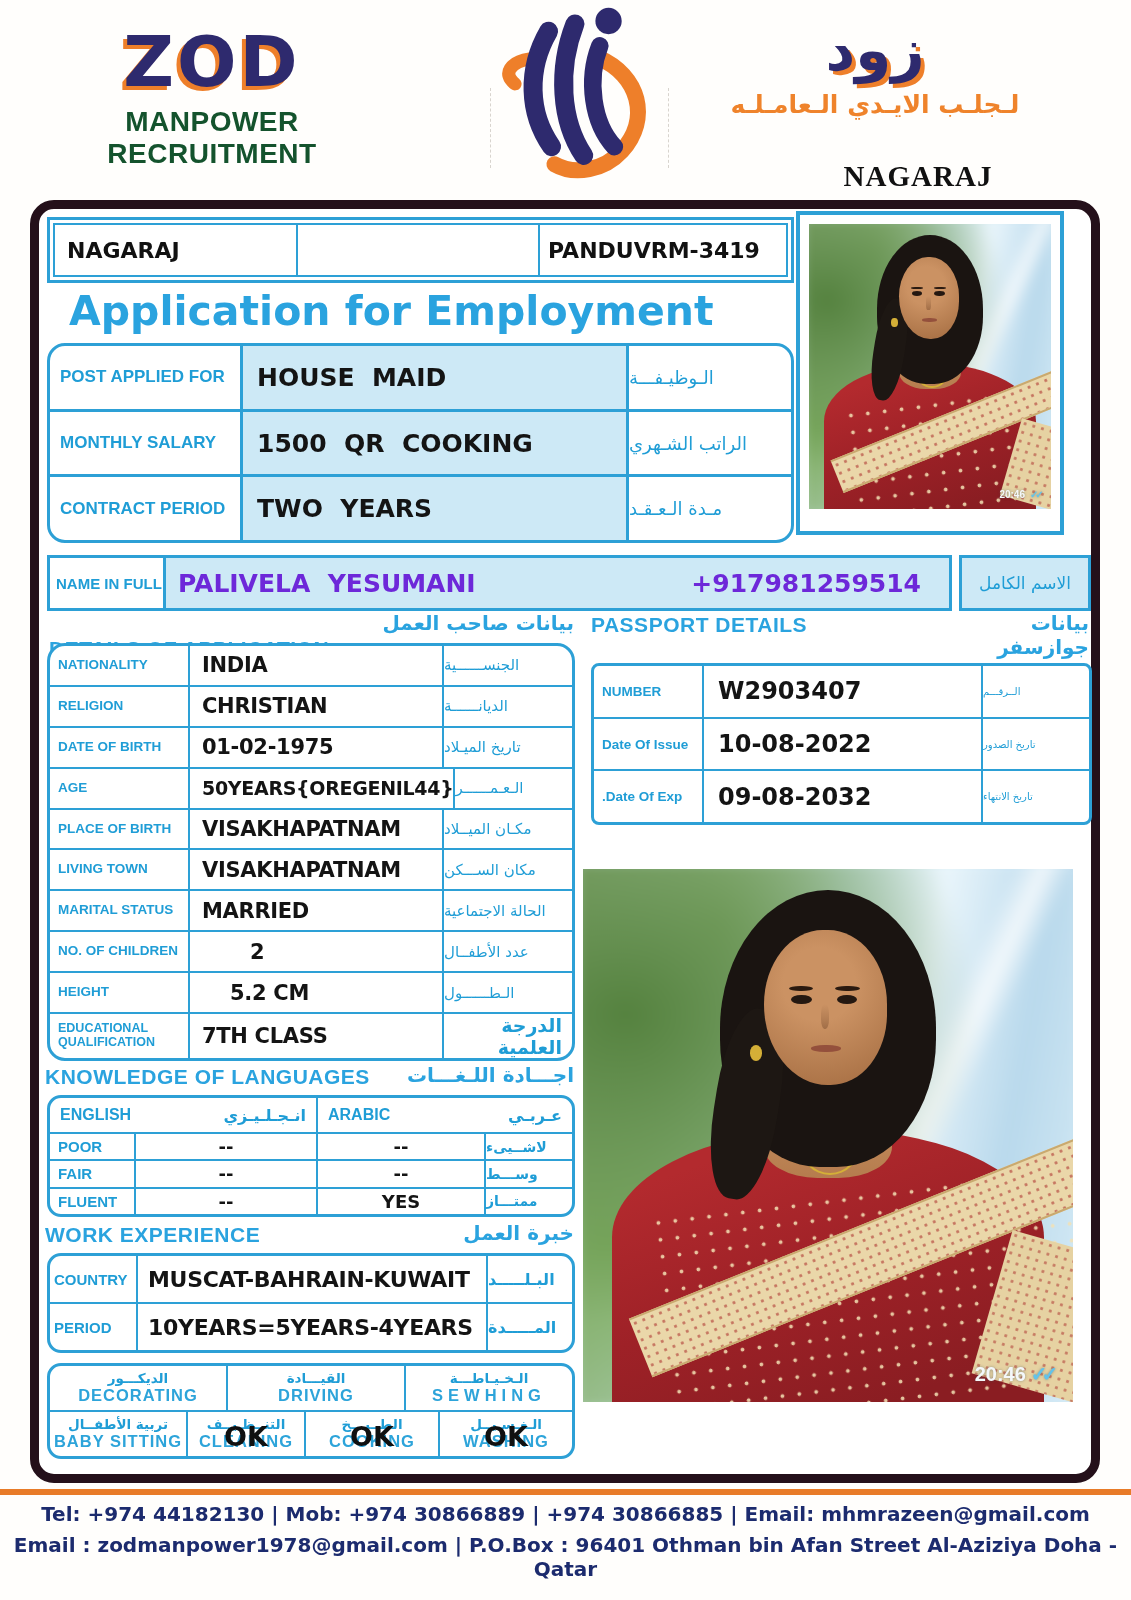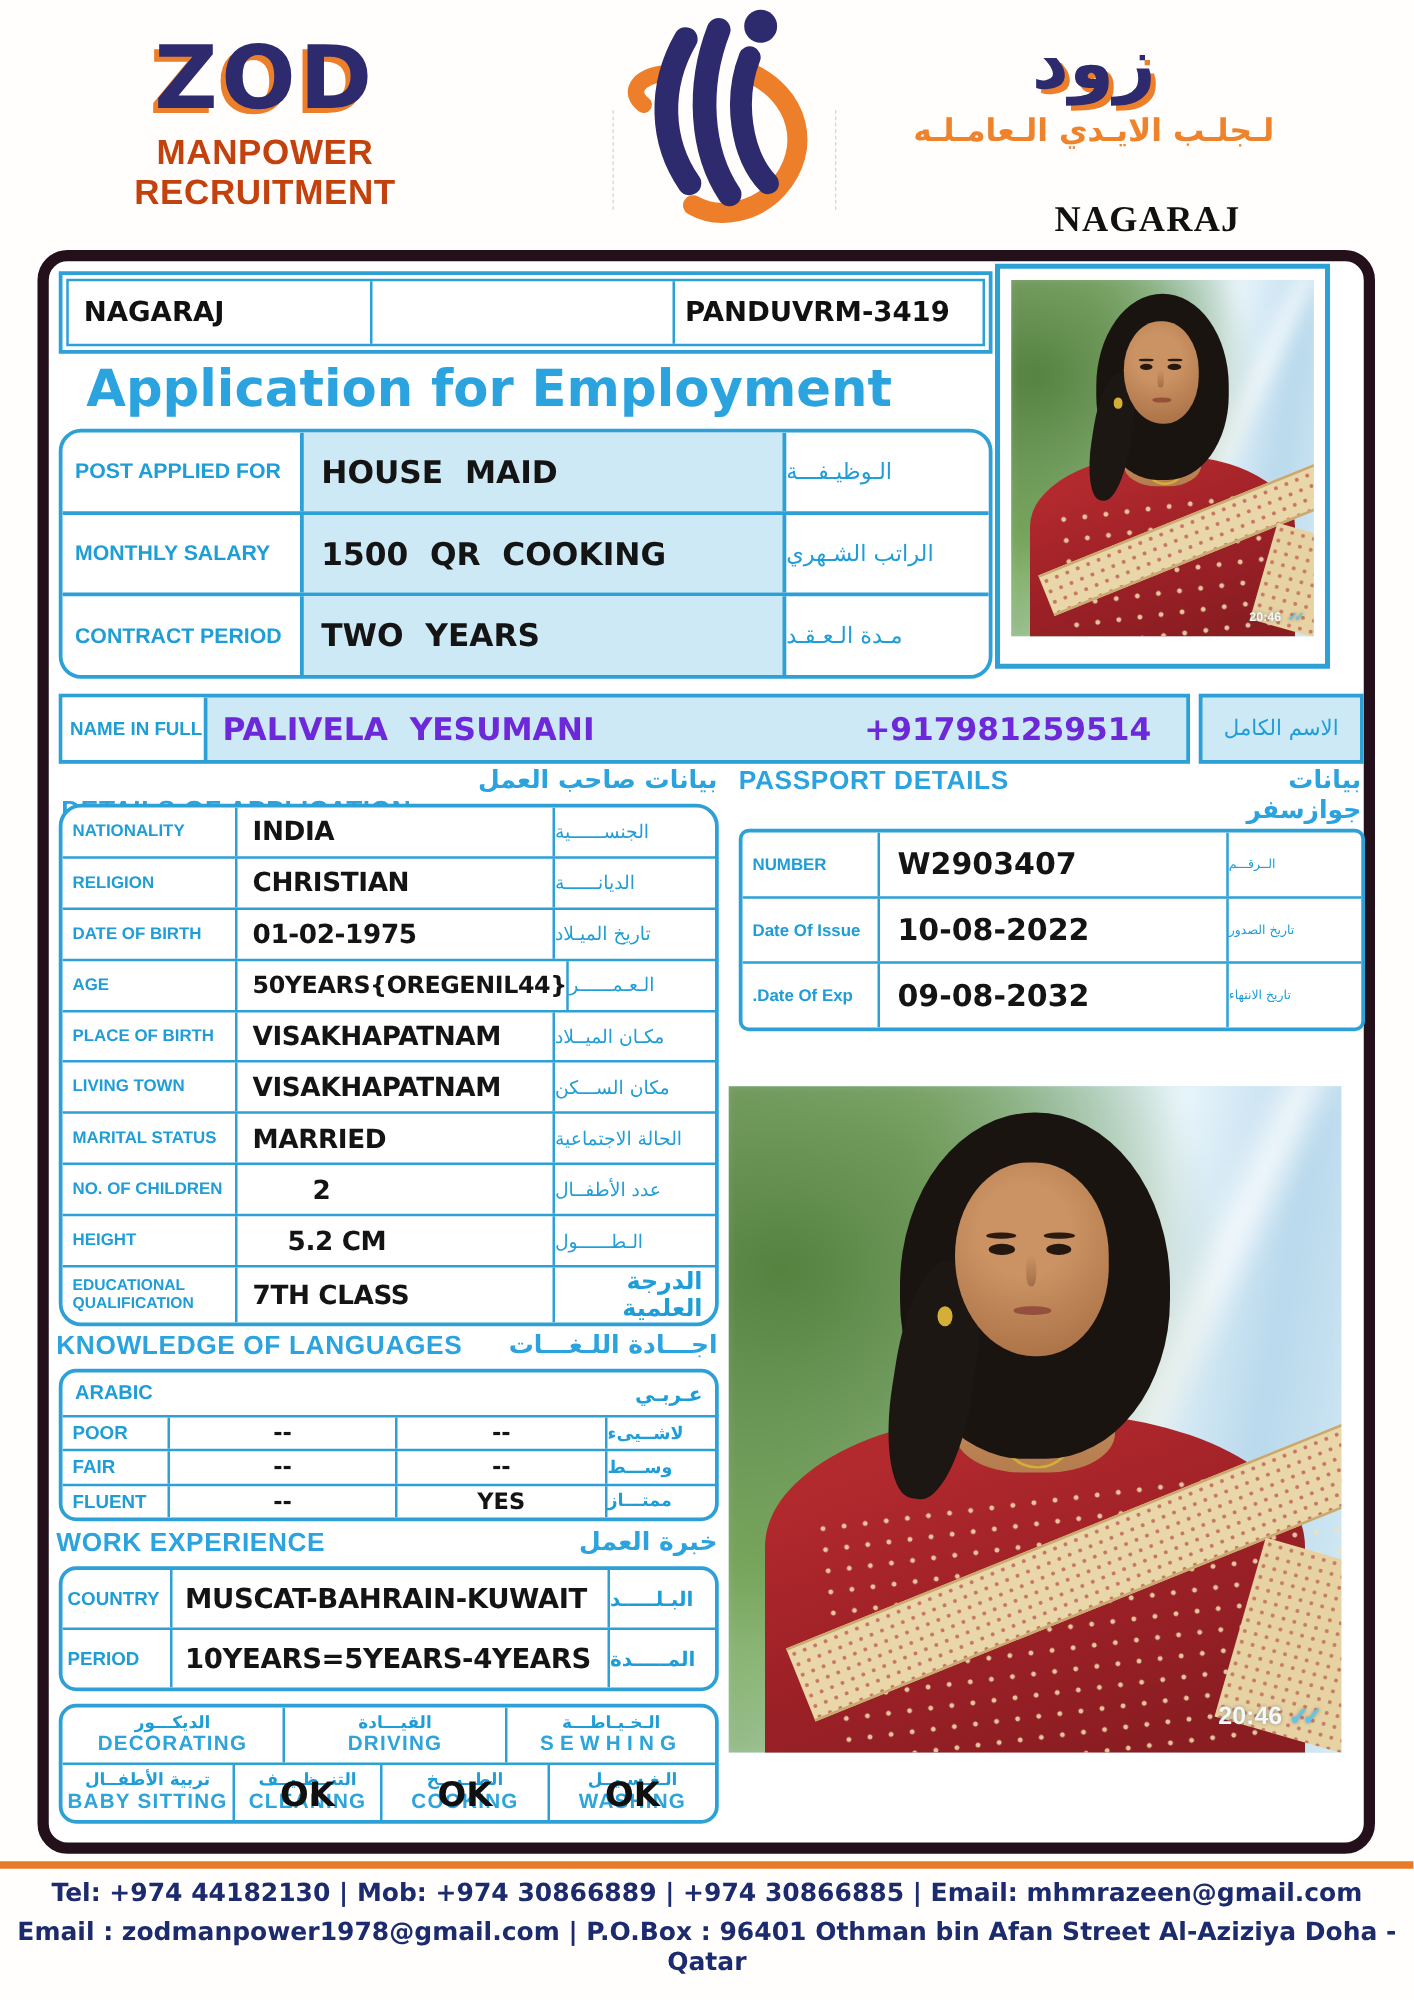--- a/index.html
+++ b/index.html
@@ -3,21 +3,21 @@
 <meta charset="utf-8">
 <style>
   html,body{margin:0;padding:0;background:#ffffff;}
   .page{position:relative;width:1131px;height:1600px;background:#fffefc;font-family:"Liberation Sans",sans-serif;overflow:hidden;}
   .abs{position:absolute;}
   .ar{font-family:"DejaVu Sans",sans-serif;direction:rtl;}
 
   
   .brand-left{left:22px;top:26px;width:380px;text-align:center;}
   .zod-en{font-family:"DejaVu Sans",sans-serif;font-weight:bold;font-size:70px;line-height:72px;color:#2e2a6e;letter-spacing:3px;text-shadow:-4px 4px 0 #ee7f2a;}
-  .manpower{margin-top:8px;font-weight:bold;font-size:28px;color:#c2410c;letter-spacing:.5px;}
+  .manpower{margin-top:8px;font-weight:bold;font-size:28px;color:#14532d;letter-spacing:.5px;}
   .logo-box{left:472px;top:2px;width:200px;height:190px;}
   .dashline{width:0;height:80px;border-left:1px dashed #d8d4ce;top:88px;}
   .brand-right{left:725px;top:18px;width:300px;text-align:center;}
   .zod-ar{font-family:"DejaVu Sans",sans-serif;font-weight:bold;font-size:58px;line-height:64px;color:#2e2a6e;text-shadow:4px 4px 0 #ee7f2a;}
   .sub-ar{margin-top:8px;font-weight:bold;font-size:25px;color:#ef832b;}
   .agent{left:828px;top:160px;width:180px;text-align:center;font-family:"Liberation Serif",serif;font-weight:bold;font-size:29px;color:#111;letter-spacing:1px;}
 
   
   .form{left:30px;top:200px;width:1070px;height:1283px;background:#ffffff;border:9px solid #24101a;border-radius:24px;box-sizing:border-box;}
   .form .abs{position:absolute;}
@@ -351,20 +351,24 @@
           <span class="checks">✓✓</span>
         </div>
       </div>
     </div>
 
     <div class="abs sect" style="left:6px;top:856px;">KNOWLEDGE OF LANGUAGES</div>
     <div class="abs sect-ar ar" style="left:330px;top:854px;width:205px;text-align:right;">اجـــادة اللـغـــات</div>
 
     <div class="abs langtbl">
       <div class="lhead">
+        <div class="lh lh1">
+          <span>ENGLISH</span>
+          <span class="ar">انـجـلـيـزي</span>
+        </div>
         <div class="lh lh2">
           <span>ARABIC</span>
           <span class="ar">عـربـي</span>
         </div>
       </div>
       <div class="lrow first">
         <div class="lc lc1">POOR</div>
         <div class="lc lc2">--</div>
         <div class="lc lc3">--</div>
         <div class="lc lc4 ar">لاشــيىء</div>

